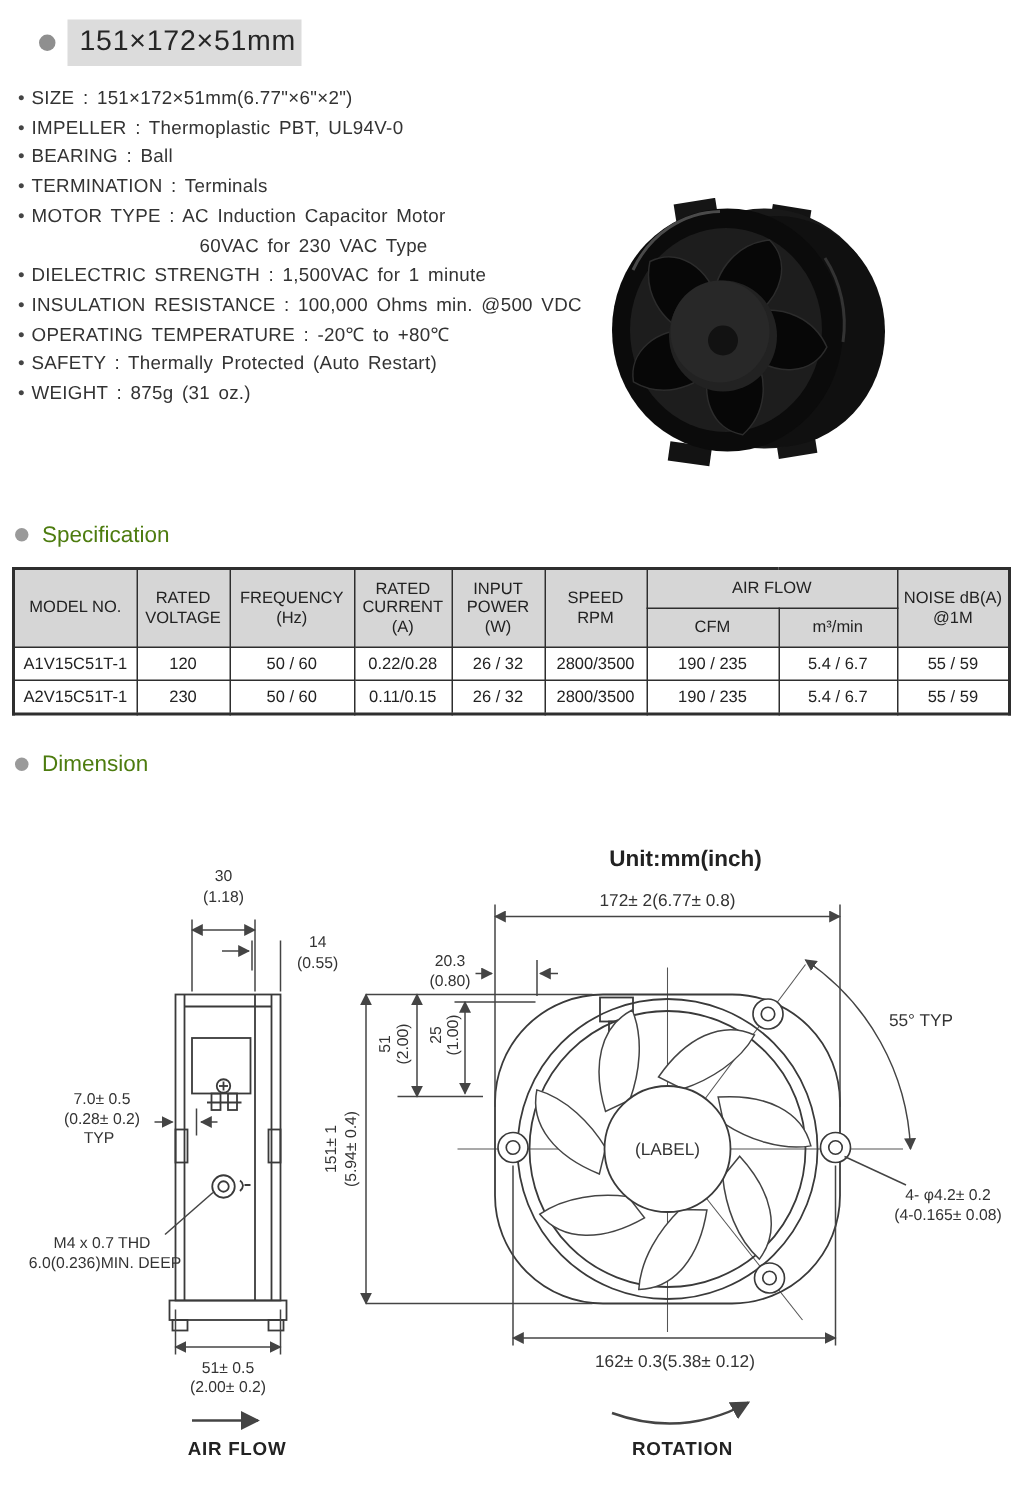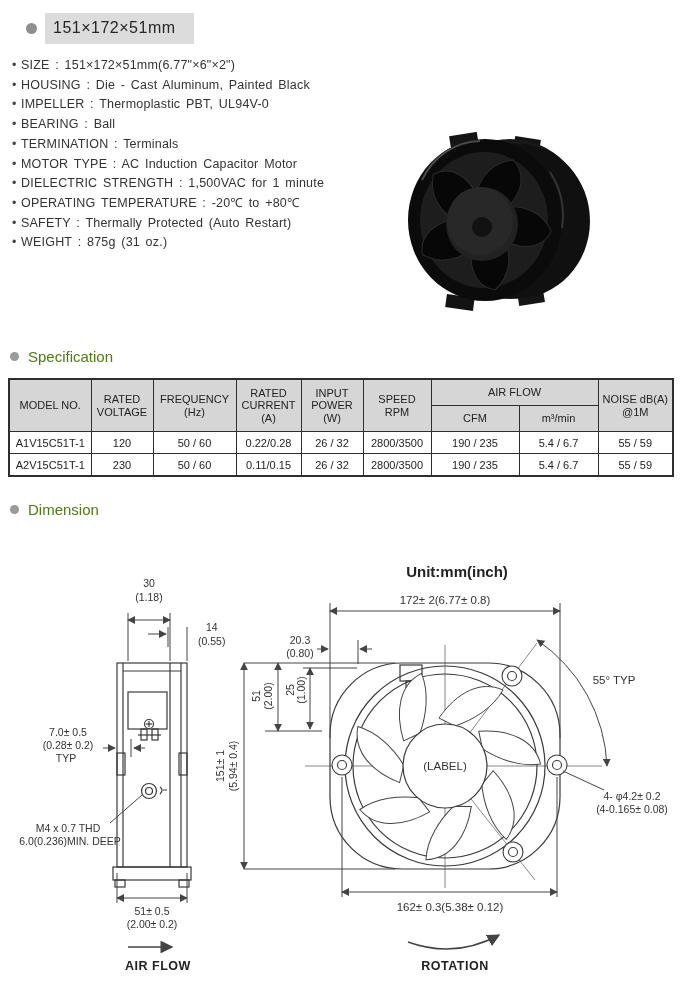--- a/index.html
+++ b/index.html
@@ -5,21 +5,21 @@
   html,body{margin:0;padding:0;}
   body{
     width:680px;height:996px;background:#ffffff;
     font-family:"Liberation Sans",sans-serif;color:#2f2f2f;
     position:relative;overflow:hidden;
   }
   .abs{position:absolute;}
   
   .title-row{position:absolute;top:13px;left:26px;display:flex;align-items:flex-start;}
   .dot-lg{width:11px;height:11px;border-radius:50%;background:#8f8f8f;margin-top:10px;}
-  .title-hl{background:#dcdcdc;font-size:16px;line-height:24px;padding:3px 18px 4px 8px;margin-left:8px;letter-spacing:.5px;color:#262626;}
+  .title-hl{background:#dcdcdc;font-size:19px;line-height:24px;padding:3px 4px 4px 8px;margin-left:8px;letter-spacing:.5px;color:#262626;}
   
   .specs{position:absolute;top:56px;left:12px;font-size:12.5px;line-height:19.7px;letter-spacing:.2px;word-spacing:2px;color:#333;}
   .spec-line{white-space:pre;}
   .spec-line .b{display:inline-block;width:9px;color:#444;}
   .spec-line.cont{padding-left:121px;}
   
   .section{position:absolute;display:flex;align-items:center;gap:9px;font-size:15px;color:#4d7c0f;}
   .dot-sm{width:9px;height:9px;border-radius:50%;background:#9a9a9a;}
   #sec-spec{top:348px;left:10px;}
   #sec-dim{top:501px;left:10px;}
@@ -40,26 +40,27 @@
 
 <div class="page">
 
   <div class="title-row">
     <div class="dot-lg"></div>
     <div class="title-hl">151×172×51mm</div>
   </div>
 
   <div class="specs">
     <div class="spec-line"><span class="b">•</span><span>SIZE : 151×172×51mm(6.77"×6"×2")</span></div>
-    <div class="spec-line"><span class="b">•</span><span>HOUSING : Die - Cast Aluminum, Painted Black</span></div>
     <div class="spec-line"><span class="b">•</span><span>IMPELLER : Thermoplastic PBT, UL94V-0</span></div>
     <div class="spec-line"><span class="b">•</span><span>BEARING : Ball</span></div>
     <div class="spec-line"><span class="b">•</span><span>TERMINATION : Terminals</span></div>
     <div class="spec-line"><span class="b">•</span><span>MOTOR TYPE : AC Induction Capacitor Motor</span></div>
+    <div class="spec-line cont"><span>60VAC for 230 VAC Type</span></div>
     <div class="spec-line"><span class="b">•</span><span>DIELECTRIC STRENGTH : 1,500VAC for 1 minute</span></div>
+    <div class="spec-line"><span class="b">•</span><span>INSULATION RESISTANCE : 100,000 Ohms min. @500 VDC</span></div>
     <div class="spec-line"><span class="b">•</span><span>OPERATING TEMPERATURE : -20℃ to +80℃</span></div>
     <div class="spec-line"><span class="b">•</span><span>SAFETY : Thermally Protected (Auto Restart)</span></div>
     <div class="spec-line"><span class="b">•</span><span>WEIGHT : 875g (31 oz.)</span></div>
   </div>
 
   <svg class="abs" style="left:400px;top:132px;" width="192" height="182" viewBox="0 0 192 182">
     <rect x="50" y="2" width="28" height="14" fill="#151515" transform="rotate(-9 64 9)"></rect>
     <rect x="114" y="6" width="26" height="14" fill="#131313" transform="rotate(9 127 13)"></rect>
     <rect x="46" y="164" width="28" height="13" fill="#131313" transform="rotate(8 60 170)"></rect>
     <rect x="118" y="158" width="26" height="14" fill="#151515" transform="rotate(-9 131 165)"></rect>

